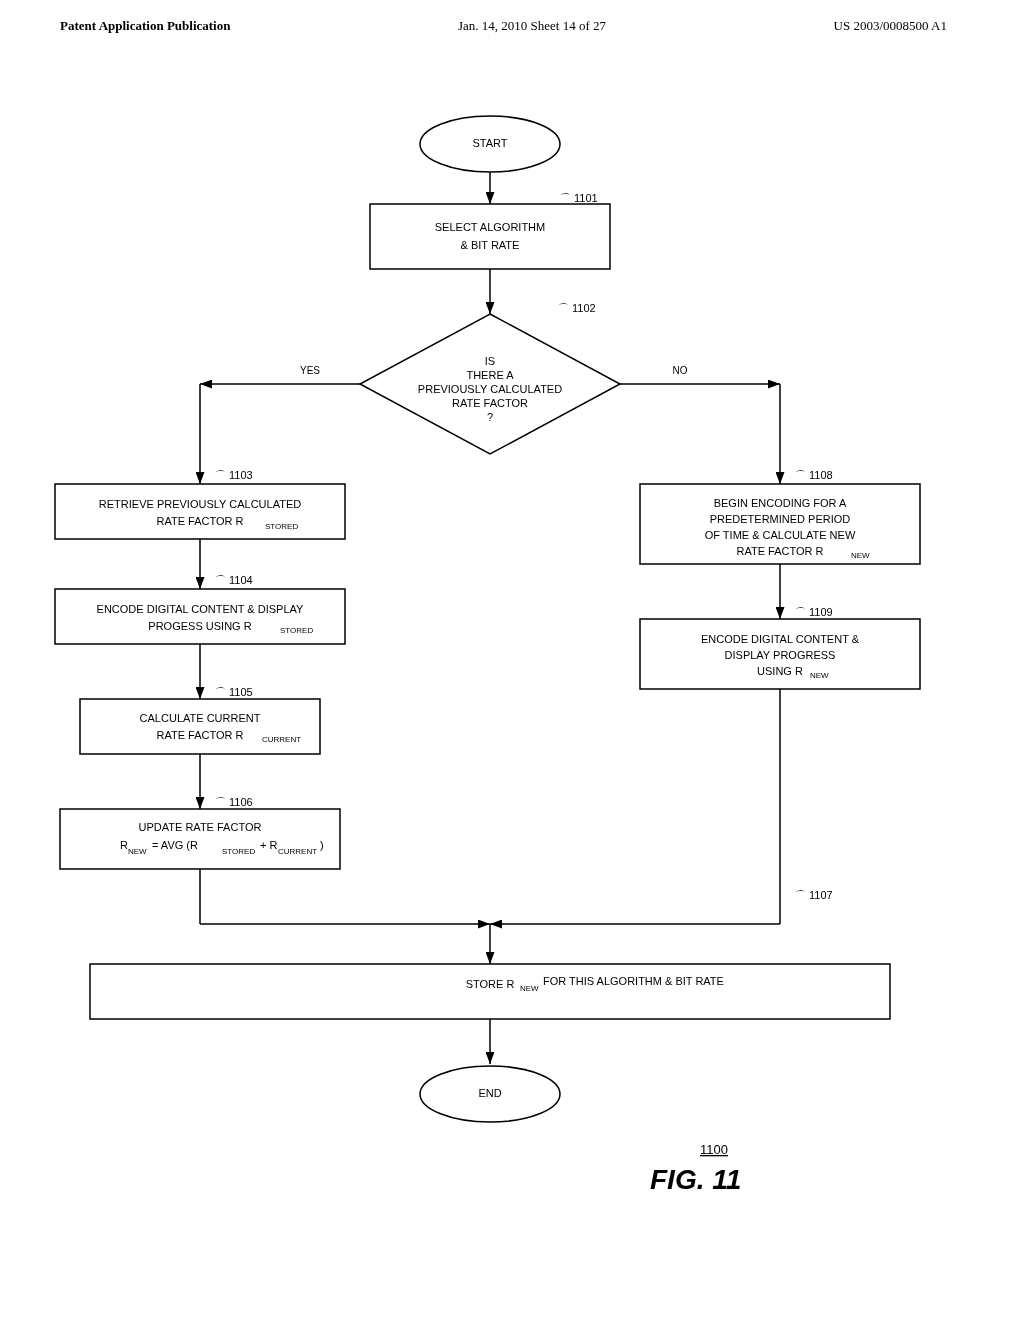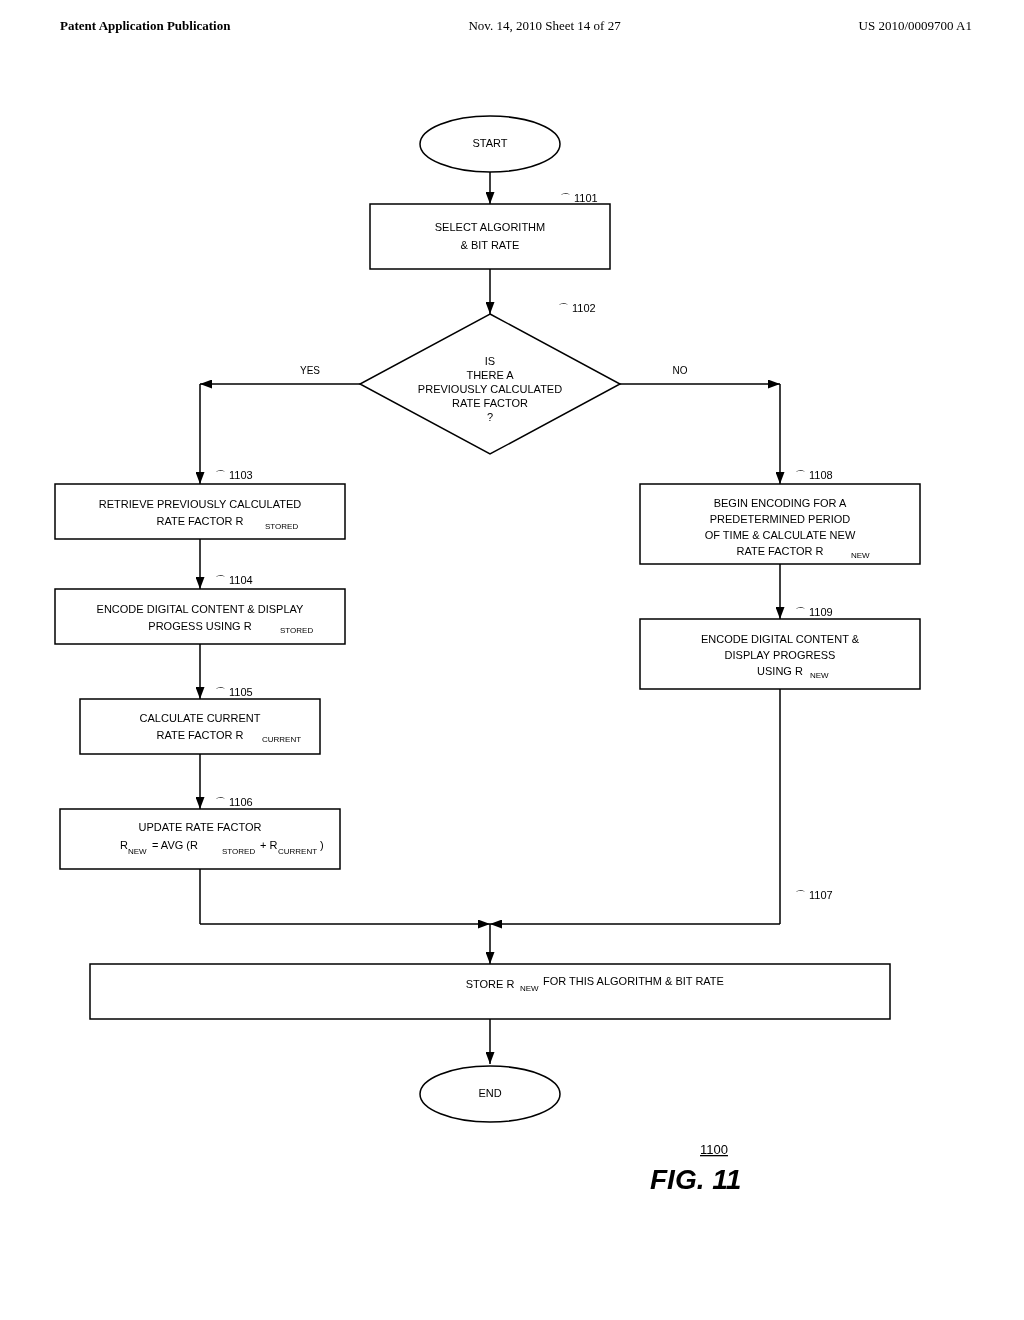--- a/index.html
+++ b/index.html
@@ -9,21 +9,21 @@
       width: 1024px;
       min-height: 1320px;
       position: relative;
       overflow-x: hidden;
     }
 
     .page-header {
       display: flex;
       justify-content: space-between;
       align-items: center;
-      padding: 18px 52px 10px 60px;
+      padding: 18px 77px 10px 60px;
       font-size: 13px;
       border-bottom: none;
     }
 
     .header-left {
       font-weight: bold;
       font-size: 13px;
     }
 
     .header-center {
@@ -95,22 +95,22 @@
       fill: none;
       stroke: black;
       stroke-width: 1.5;
     }
   </style>
 </head>
 <body>
 
 <div class="page-header">
   <span class="header-left">Patent Application Publication</span>
-  <span class="header-center">Nov. 14, 2010   Sheet 14 of 27</span>
-  <span class="header-right">US 2010/0009700 A1</span>
+  <span class="header-center">Jan. 14, 2010   Sheet 14 of 27</span>
+  <span class="header-right">US 2003/0008500 A1</span>
 </div>
 
 <div class="diagram-area">
   <svg class="flowchart" viewBox="0 0 1024 1220" xmlns="http://www.w3.org/2000/svg">
     <defs>
       <marker id="arrowhead" markerWidth="8" markerHeight="6" refX="8" refY="3" orient="auto">
         <polygon points="0 0, 8 3, 0 6" fill="black"></polygon>
       </marker>
     </defs>
 

